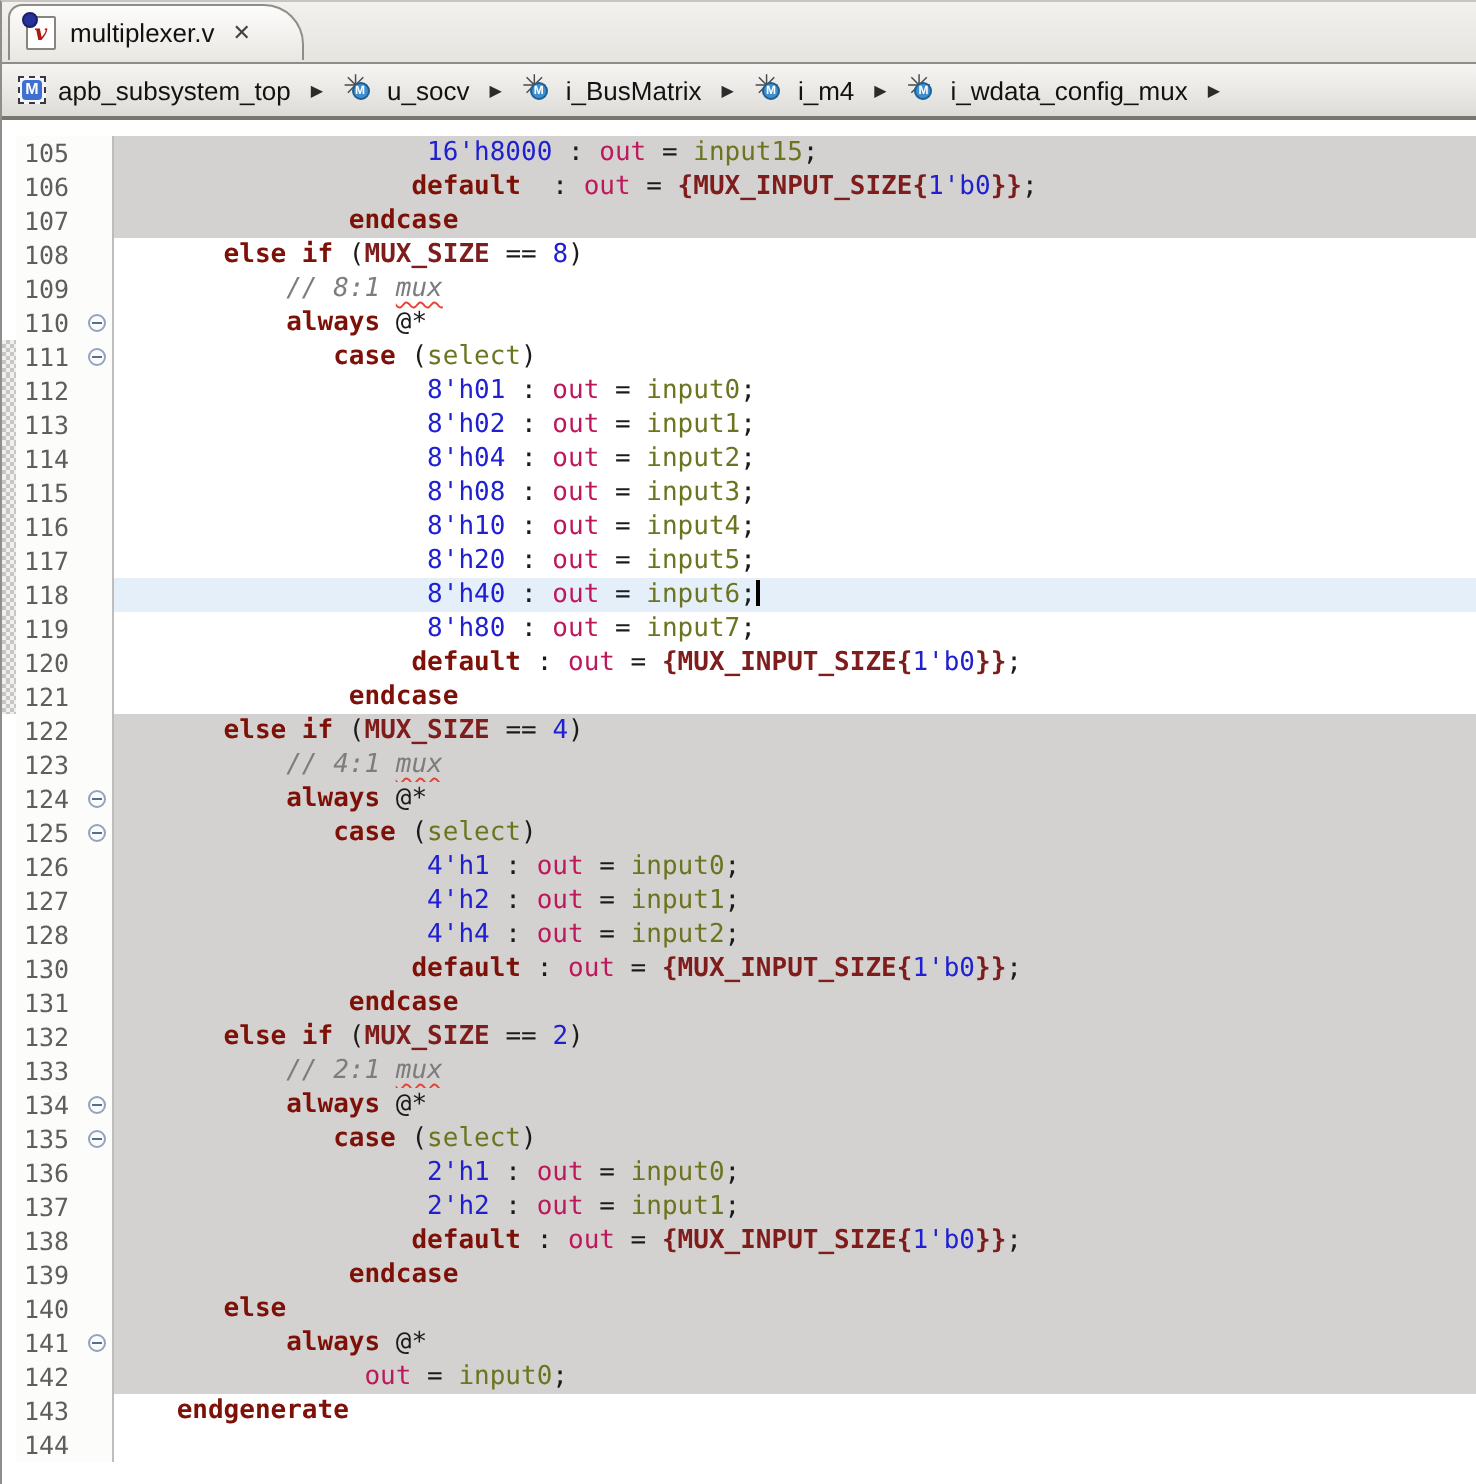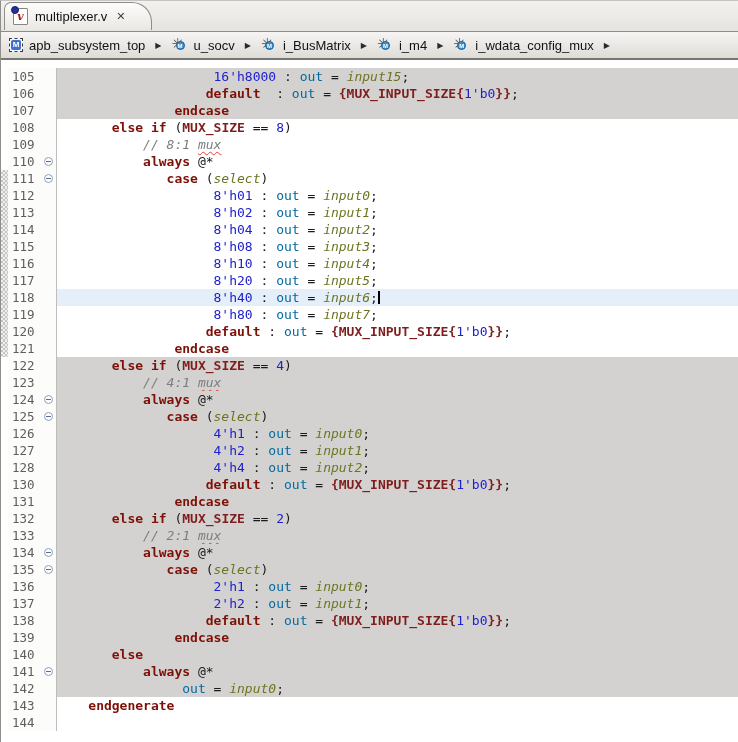--- a/index.html
+++ b/index.html
@@ -48,22 +48,22 @@
     font-family:"DejaVu Sans Mono",monospace;font-size:12.5px;color:#5e5e5e;background:#fcfcfb;}
   .foldcol{width:12px;flex:none;background:#fcfcfb;border-right:1px solid #bdbdbc;position:relative;}
   .fold-marker{position:absolute;left:0px;top:4px;width:9px;height:9px;box-sizing:border-box;
     border:1px solid #94a2bd;border-radius:50%;background:#fbfcfe;cursor:pointer;}
   .fold-marker::after{content:"";position:absolute;left:1px;right:1px;top:3px;height:1px;background:#5c6c8c;}
   .code{flex:1;white-space:pre;font-family:"DejaVu Sans Mono",monospace;font-size:13px;color:#1a1a1a;}
   .row.gray .code{background:#d3d2d0;}
   .row.current .code{background:#e5effa;}
   .seg-k{color:#7d1007;font-weight:bold;}
   .seg-n{color:#2020d0;font-weight:normal;}
-  .seg-o{color:#0369a1;}
-  .seg-i{color:#6d7420;font-style:italic;}
+  .seg-o{color:#be185d;}
+  .seg-i{color:#6d7420;}
   .seg-b{color:#7f1d1d;font-weight:bold;}
   .seg-c{color:#7d7d7d;font-style:italic;}
   .seg-w{color:#7d7d7d;font-style:italic;text-decoration:underline;text-decoration-style:wavy;
     text-decoration-color:#e34234;text-decoration-thickness:1px;text-underline-offset:2px;}
   .caret{display:inline-block;width:2px;height:13px;background:#000;vertical-align:-2px;}
 </style>
 </head>
 <body>
 
 <div id="window">

